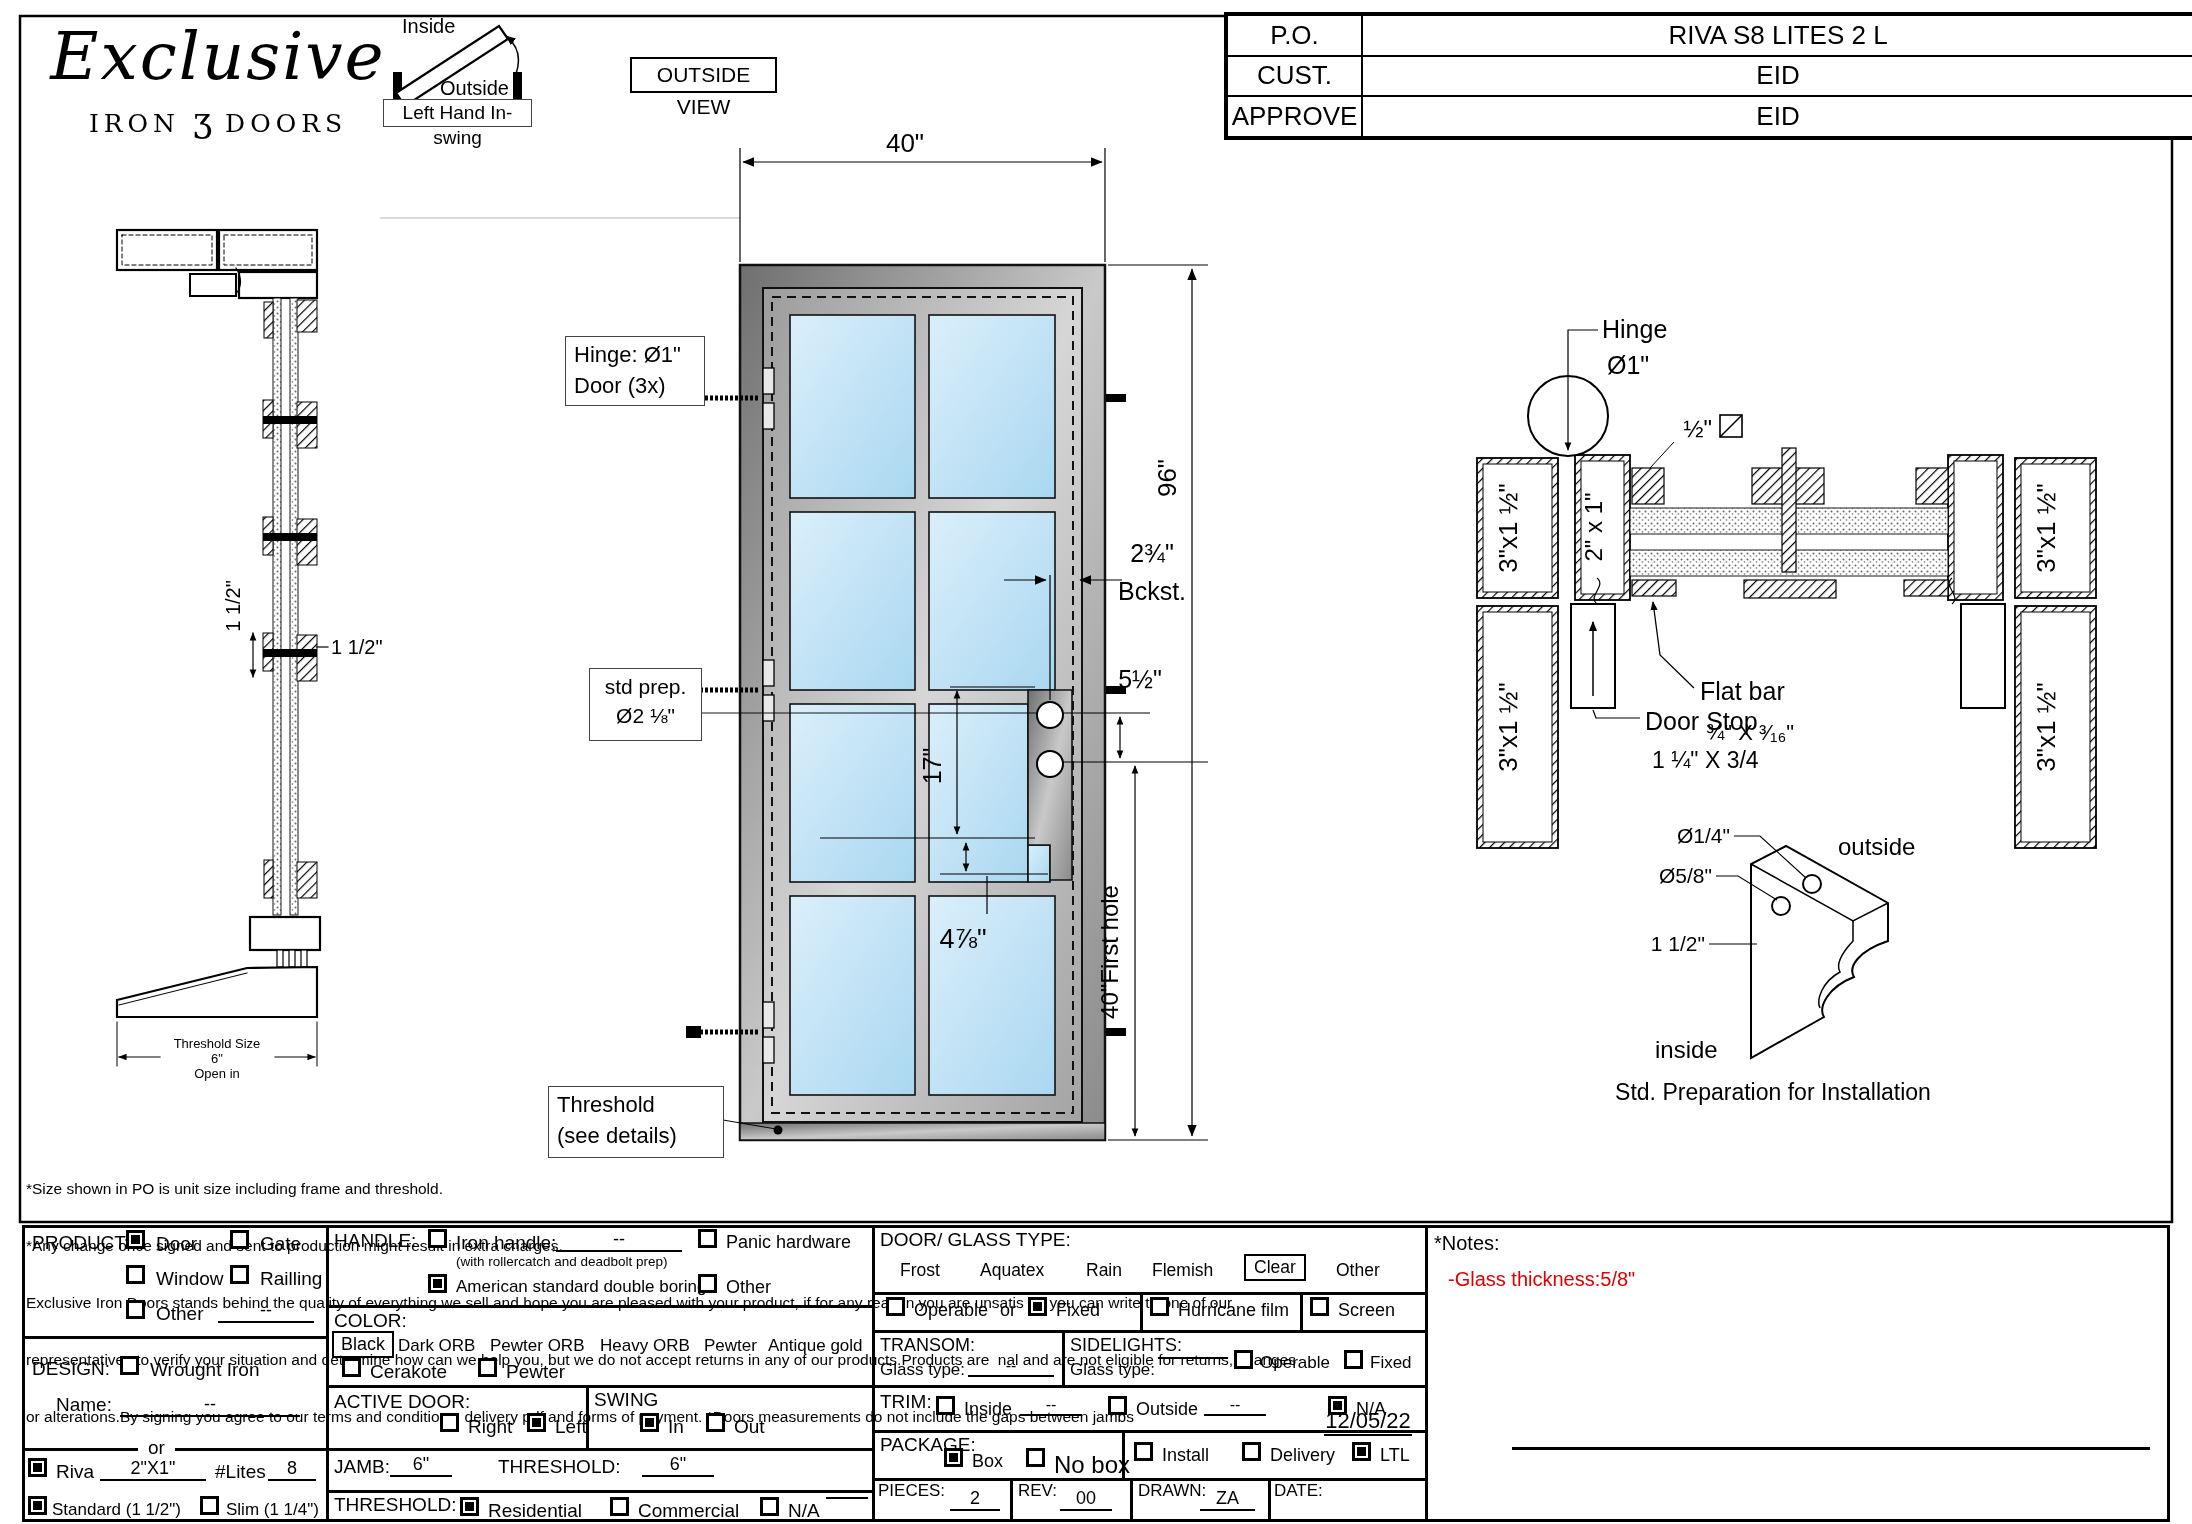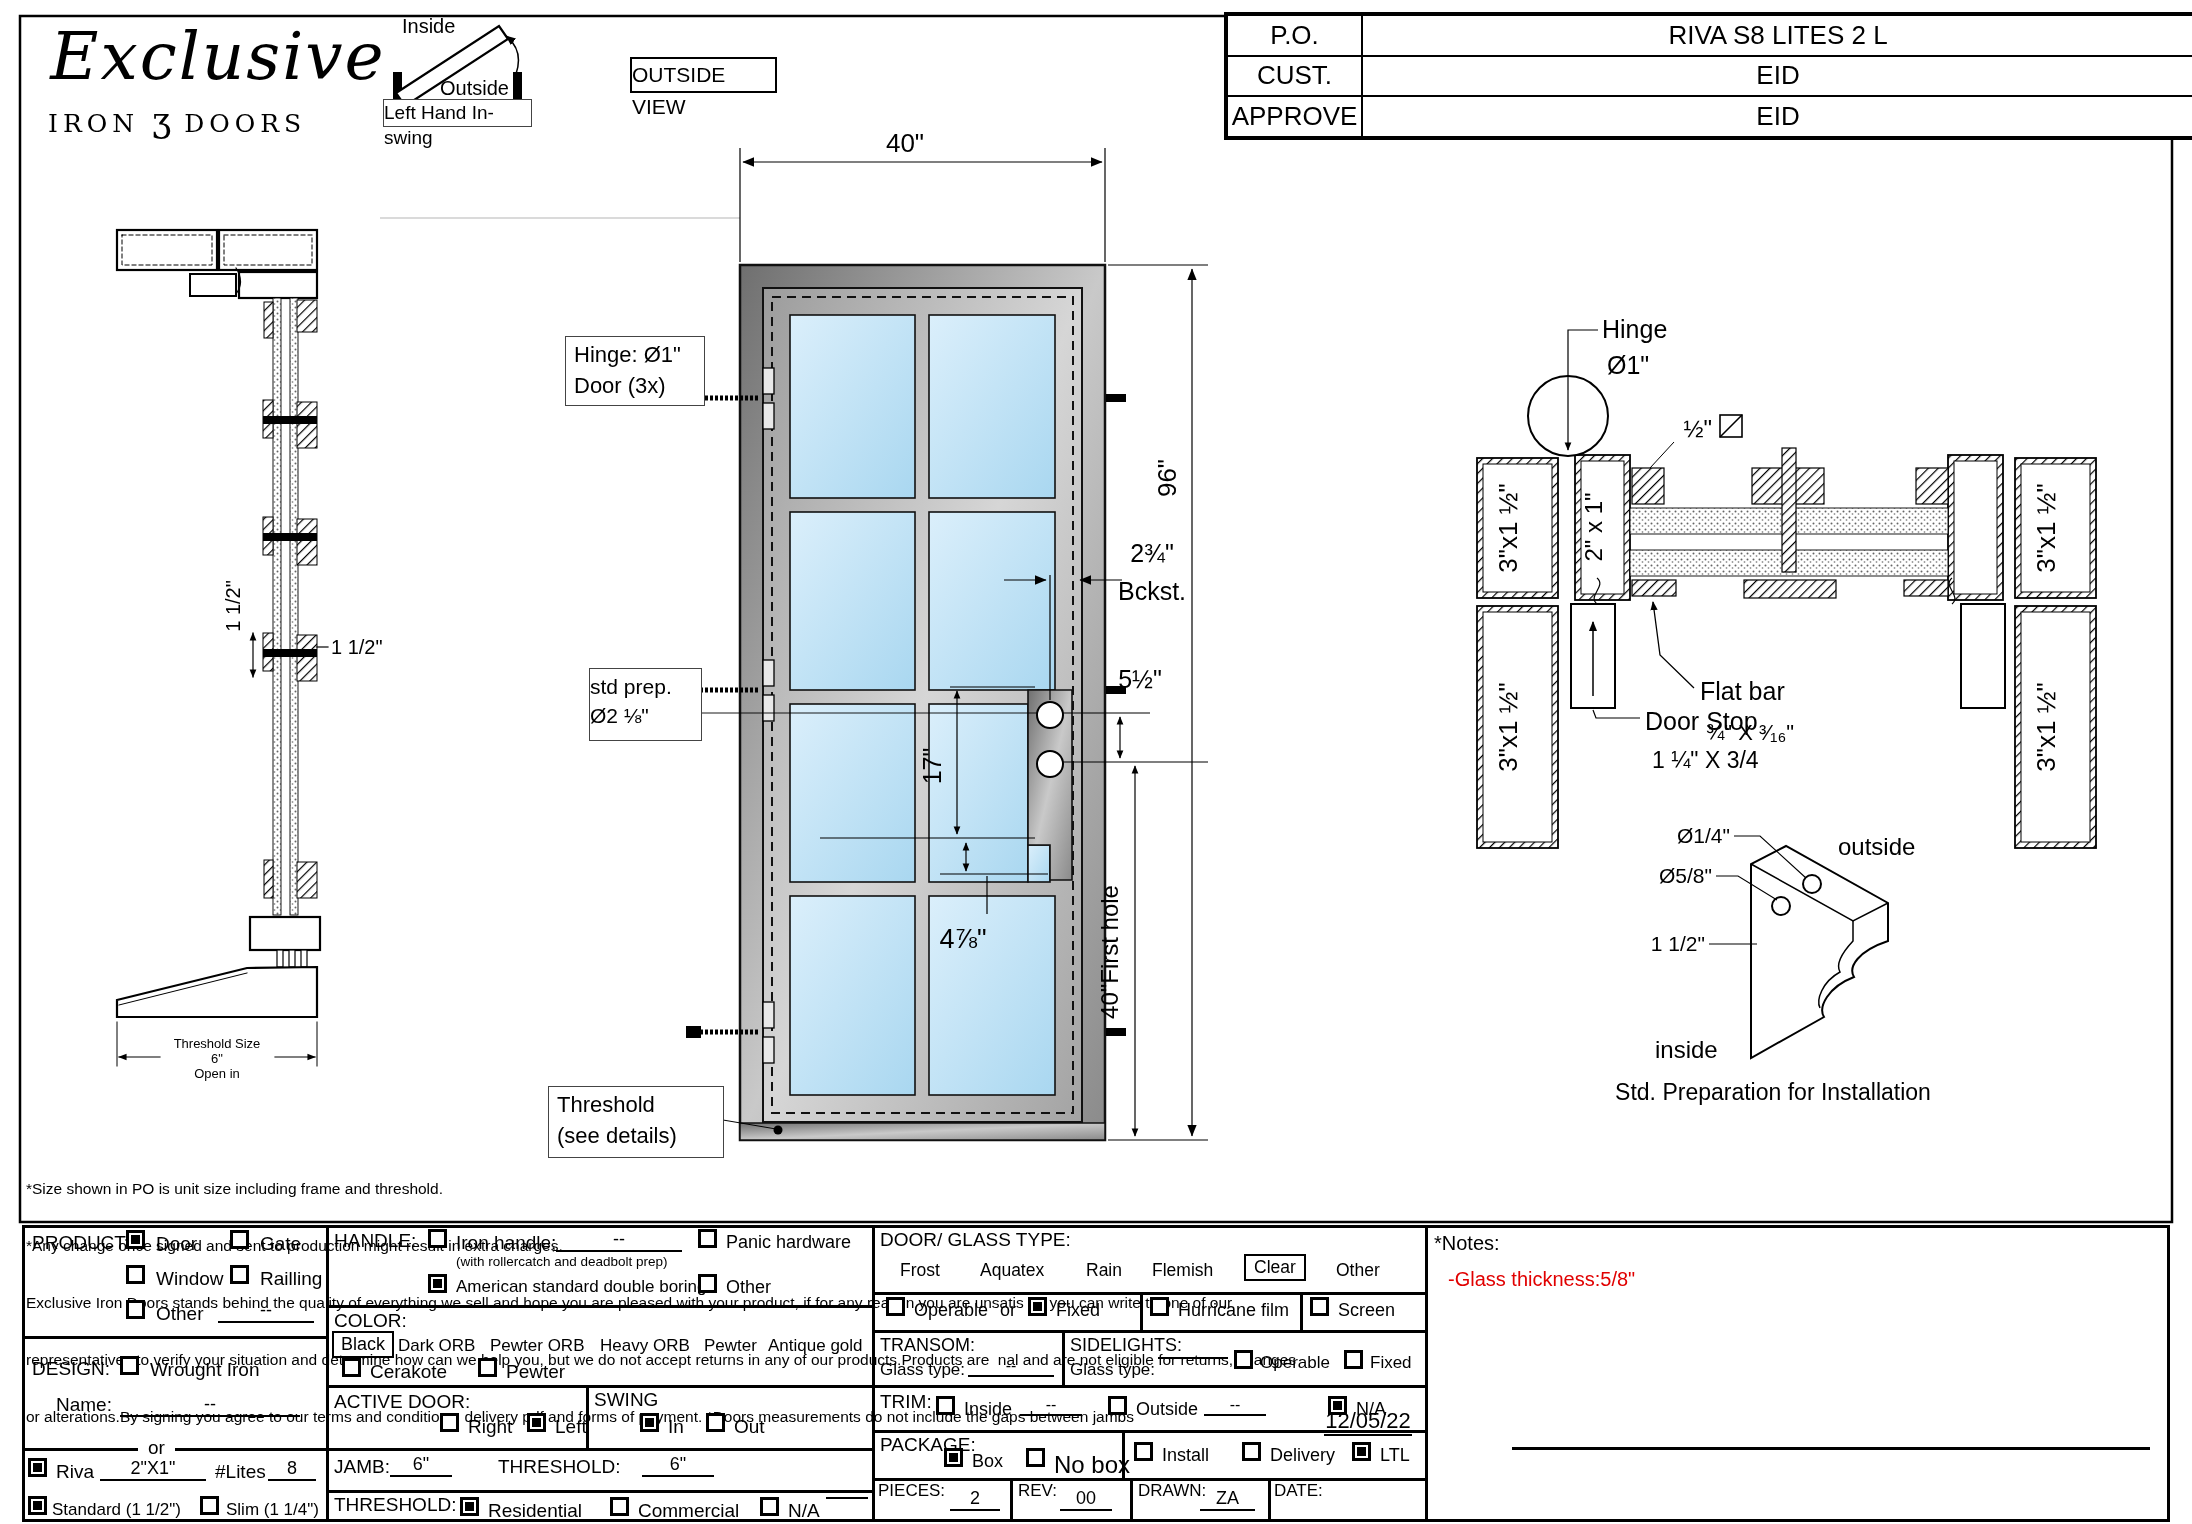--- a/index.html
+++ b/index.html
@@ -7,25 +7,25 @@
   #page{position:relative;width:2192px;height:1524px;background:#fff}
   svg{position:absolute;left:0;top:0}
   .fl{position:absolute;font-size:19px;white-space:nowrap}
   .sm{font-size:13.5px}
   .cb{position:absolute;width:19px;height:19px;border:3px solid #000;background:#fff}
   .cb.f::after{content:"";position:absolute;inset:2px;background:#000}
   .uv{position:absolute;border-bottom:2.5px solid #000;text-align:center;font-size:18px;white-space:nowrap}
   .hl{position:absolute;background:#000;height:3px}
   .vl{position:absolute;background:#000;width:3px}
   .fbox{position:absolute;border:3px solid #000}
-  .lblbox{position:absolute;border:1.5px solid #444;background:#fff;font-size:21px;line-height:1.4}
+  .lblbox{position:absolute;border:1.5px solid #444;background:#fff;text-align:center;font-size:21px;line-height:1.4}
   .potbl{position:absolute;left:1224px;top:12px;width:973px;height:128px;border:3px solid #000;display:grid;grid-template-columns:135px 1fr;grid-template-rows:1fr 1fr 1fr;background:#fff}
   .potbl div{border:1.5px solid #000;display:flex;align-items:center;justify-content:center;font-size:26px}
   .logo1{position:absolute;left:48px;top:18px;width:340px;text-align:center;font-family:"DejaVu Serif",serif;font-style:italic;font-size:66px;letter-spacing:2px}
-  .logo2{position:absolute;left:48px;top:100px;width:340px;text-align:left;font-family:"DejaVu Serif",serif;font-size:25px;letter-spacing:5px}
+  .logo2{position:absolute;left:48px;top:100px;width:340px;text-align:center;font-family:"DejaVu Serif",serif;font-size:25px;letter-spacing:5px}
   .disc{position:absolute;left:26px;top:1141px;font-size:15.5px;line-height:19px;white-space:pre}
   .red{color:#e10000}
 </style>
 </head>
 <body>
 <div id="page">
 
 <svg width="2192" height="1524" viewBox="0 0 2192 1524">
   <defs>
     <marker id="mA" viewBox="0 0 10 10" refX="9.5" refY="5" markerWidth="10" markerHeight="10" orient="auto-start-reverse">

